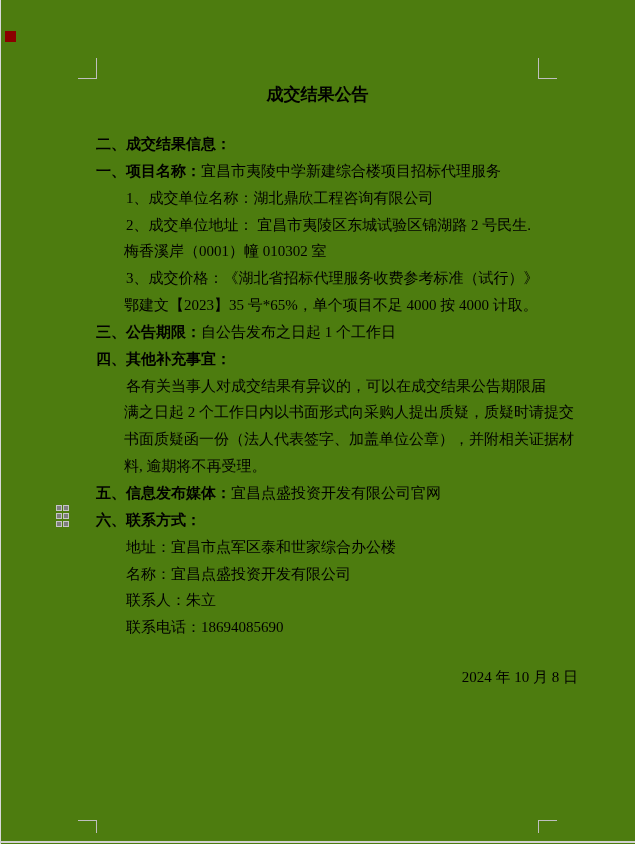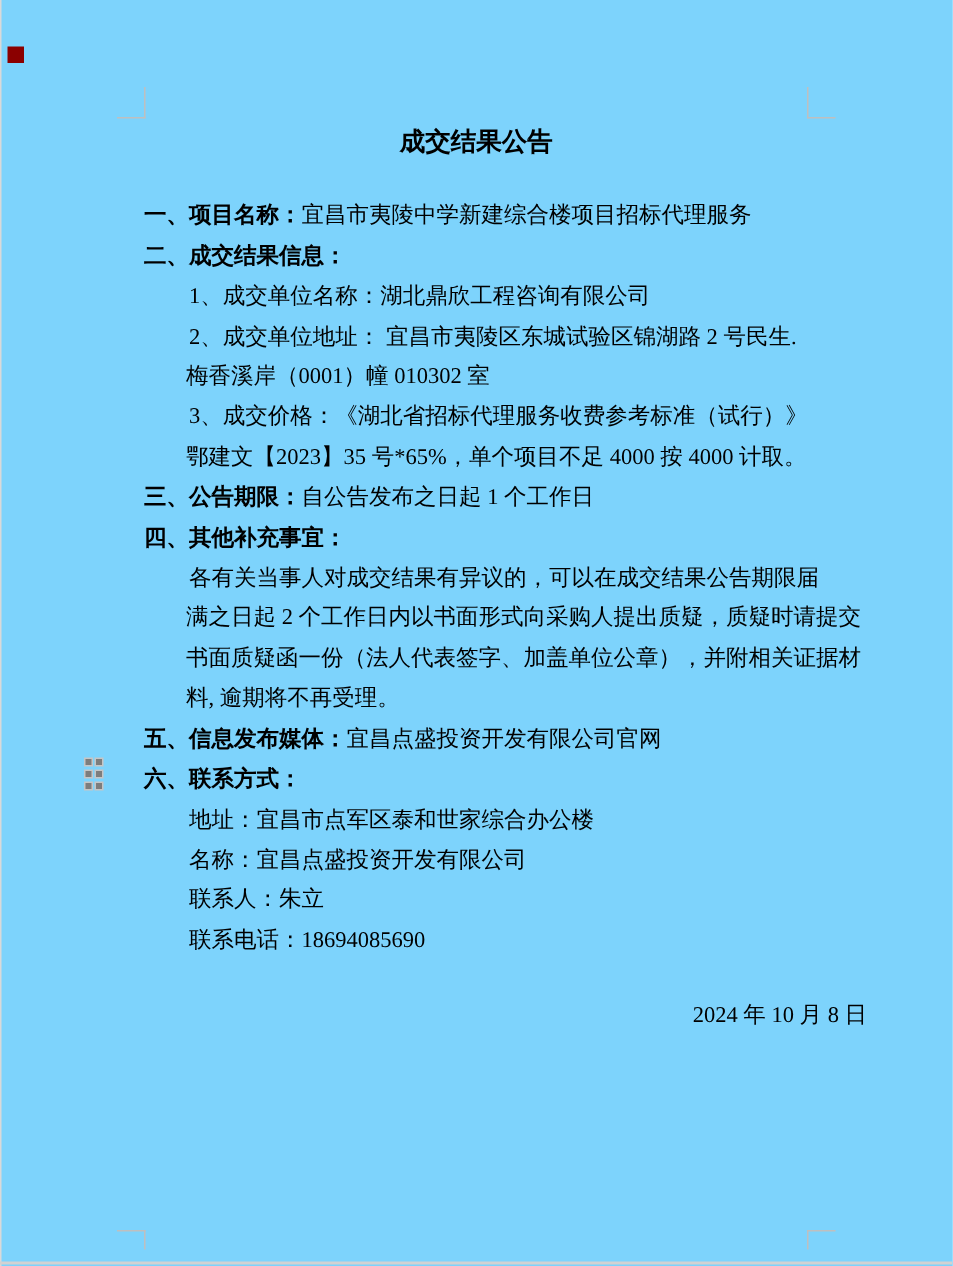--- a/index.html
+++ b/index.html
@@ -1,19 +1,19 @@
 <!DOCTYPE html>
 <html><head>
 <meta charset="utf-8">
 <style>
   html,body{margin:0;padding:0;}
   .page{
     position:relative;
     width:635px;height:844px;
-    background:#7dd3fc;
+    background:#4d7c0f;
     overflow:hidden;
     font-family:"Liberation Serif","DejaVu Serif",serif;
     color:#000;
   }
   .edge-left{position:absolute;left:0;top:0;width:1px;height:844px;background:#d9d9d9;}
   .edge-bottom{position:absolute;left:0;top:841px;width:635px;height:2px;background:#d2d2d2;}
 
   .crop{position:absolute;width:18px;}
   .crop-tl{left:78px;top:58px;height:20px;border-right:1px solid #bfbfbf;border-bottom:1px solid #bfbfbf;}
   .crop-tr{left:538px;top:58px;height:20px;border-left:1px solid #bfbfbf;border-bottom:1px solid #bfbfbf;}
@@ -68,22 +68,22 @@
     <span class="dot"></span>
     <span class="dot"></span>
     <span class="dot"></span>
     <span class="dot"></span>
     <span class="dot"></span>
   </div>
 
   <div class="doc-title">成交结果公告</div>
 
   <div class="doc-lines" id="doc-lines">
+      <div class="line ind-section"><span class="b">二、成交结果信息：</span></div>
       <div class="line ind-section"><span class="b">一、项目名称：</span><span>宜昌市夷陵中学新建综合楼项目招标代理服务</span></div>
-      <div class="line ind-section"><span class="b">二、成交结果信息：</span></div>
       <div class="line ind-item"><span>1、成交单位名称：湖北鼎欣工程咨询有限公司</span></div>
       <div class="line ind-item"><span>2、成交单位地址： 宜昌市夷陵区东城试验区锦湖路 2 号民生.</span></div>
       <div class="line ind-flush"><span>梅香溪岸（0001）幢 010302 室</span></div>
       <div class="line ind-item"><span>3、成交价格：《湖北省招标代理服务收费参考标准（试行）》</span></div>
       <div class="line ind-flush"><span>鄂建文【2023】35 号*65%，单个项目不足 4000 按 4000 计取。</span></div>
       <div class="line ind-section"><span class="b">三、公告期限：</span><span>自公告发布之日起 1 个工作日</span></div>
       <div class="line ind-section"><span class="b">四、其他补充事宜：</span></div>
       <div class="line ind-item"><span>各有关当事人对成交结果有异议的，可以在成交结果公告期限届</span></div>
       <div class="line ind-flush"><span>满之日起 2 个工作日内以书面形式向采购人提出质疑，质疑时请提交</span></div>
       <div class="line ind-flush"><span>书面质疑函一份（法人代表签字、加盖单位公章），并附相关证据材</span></div>

